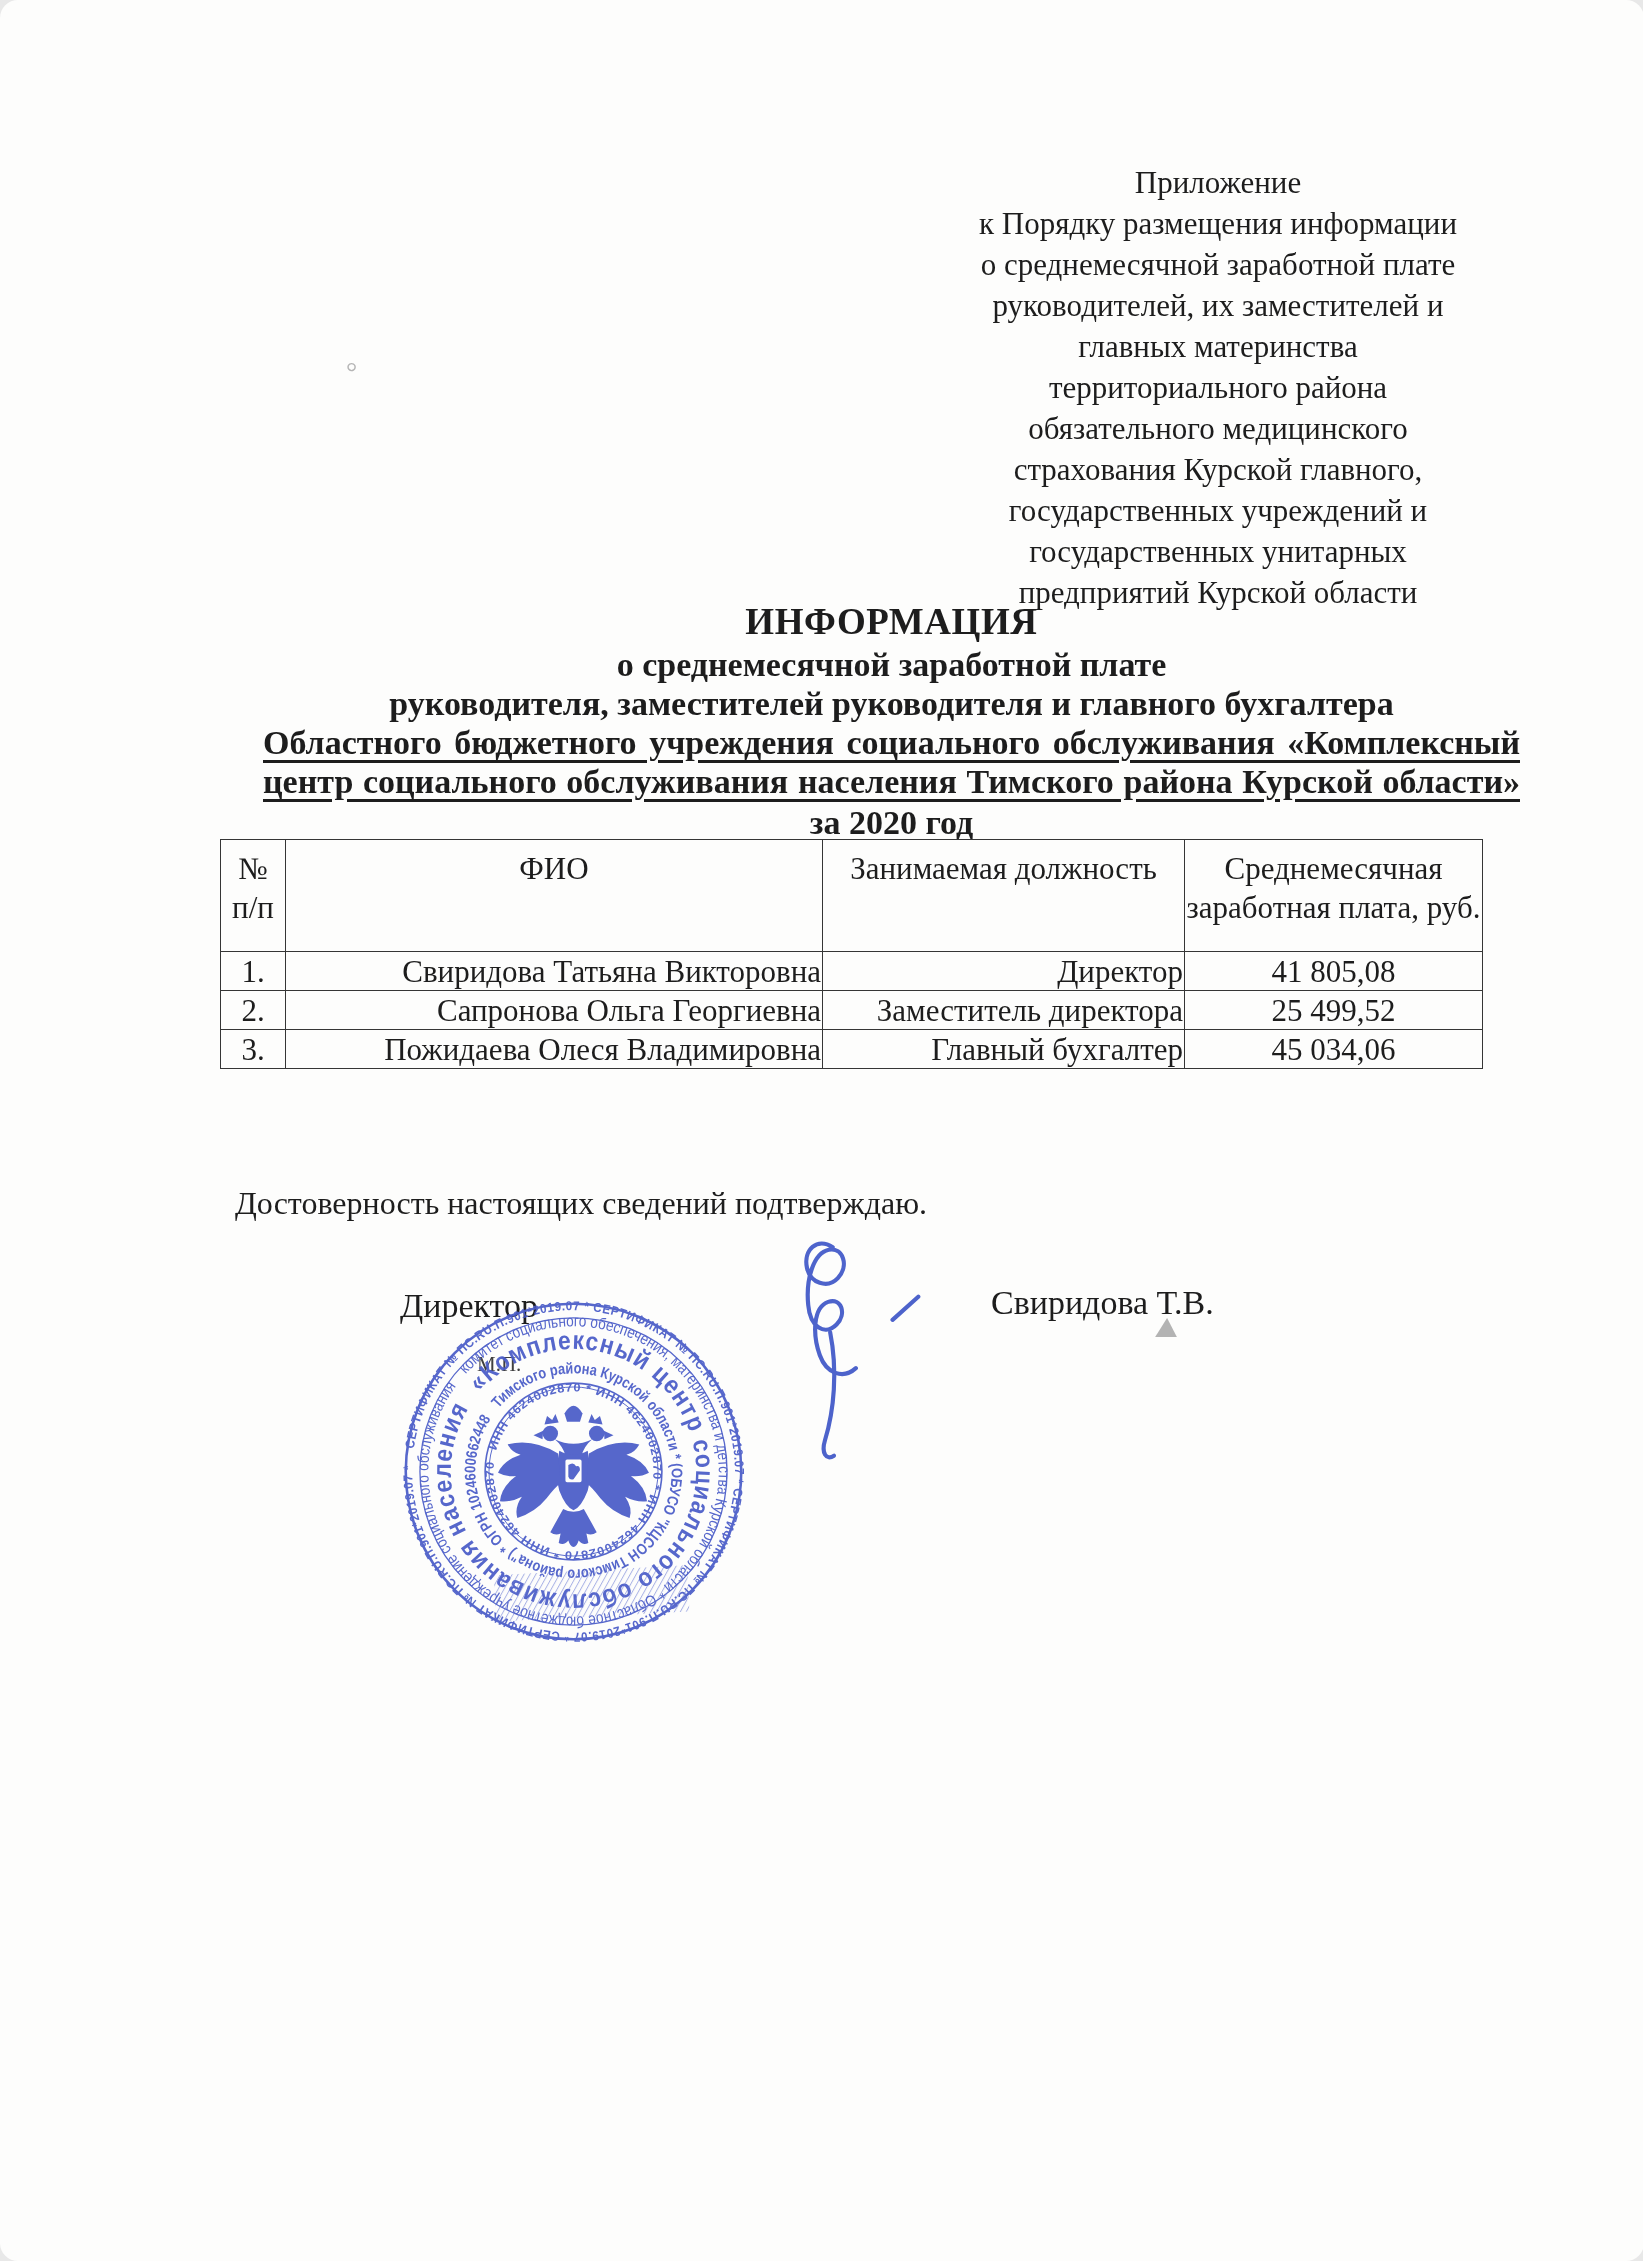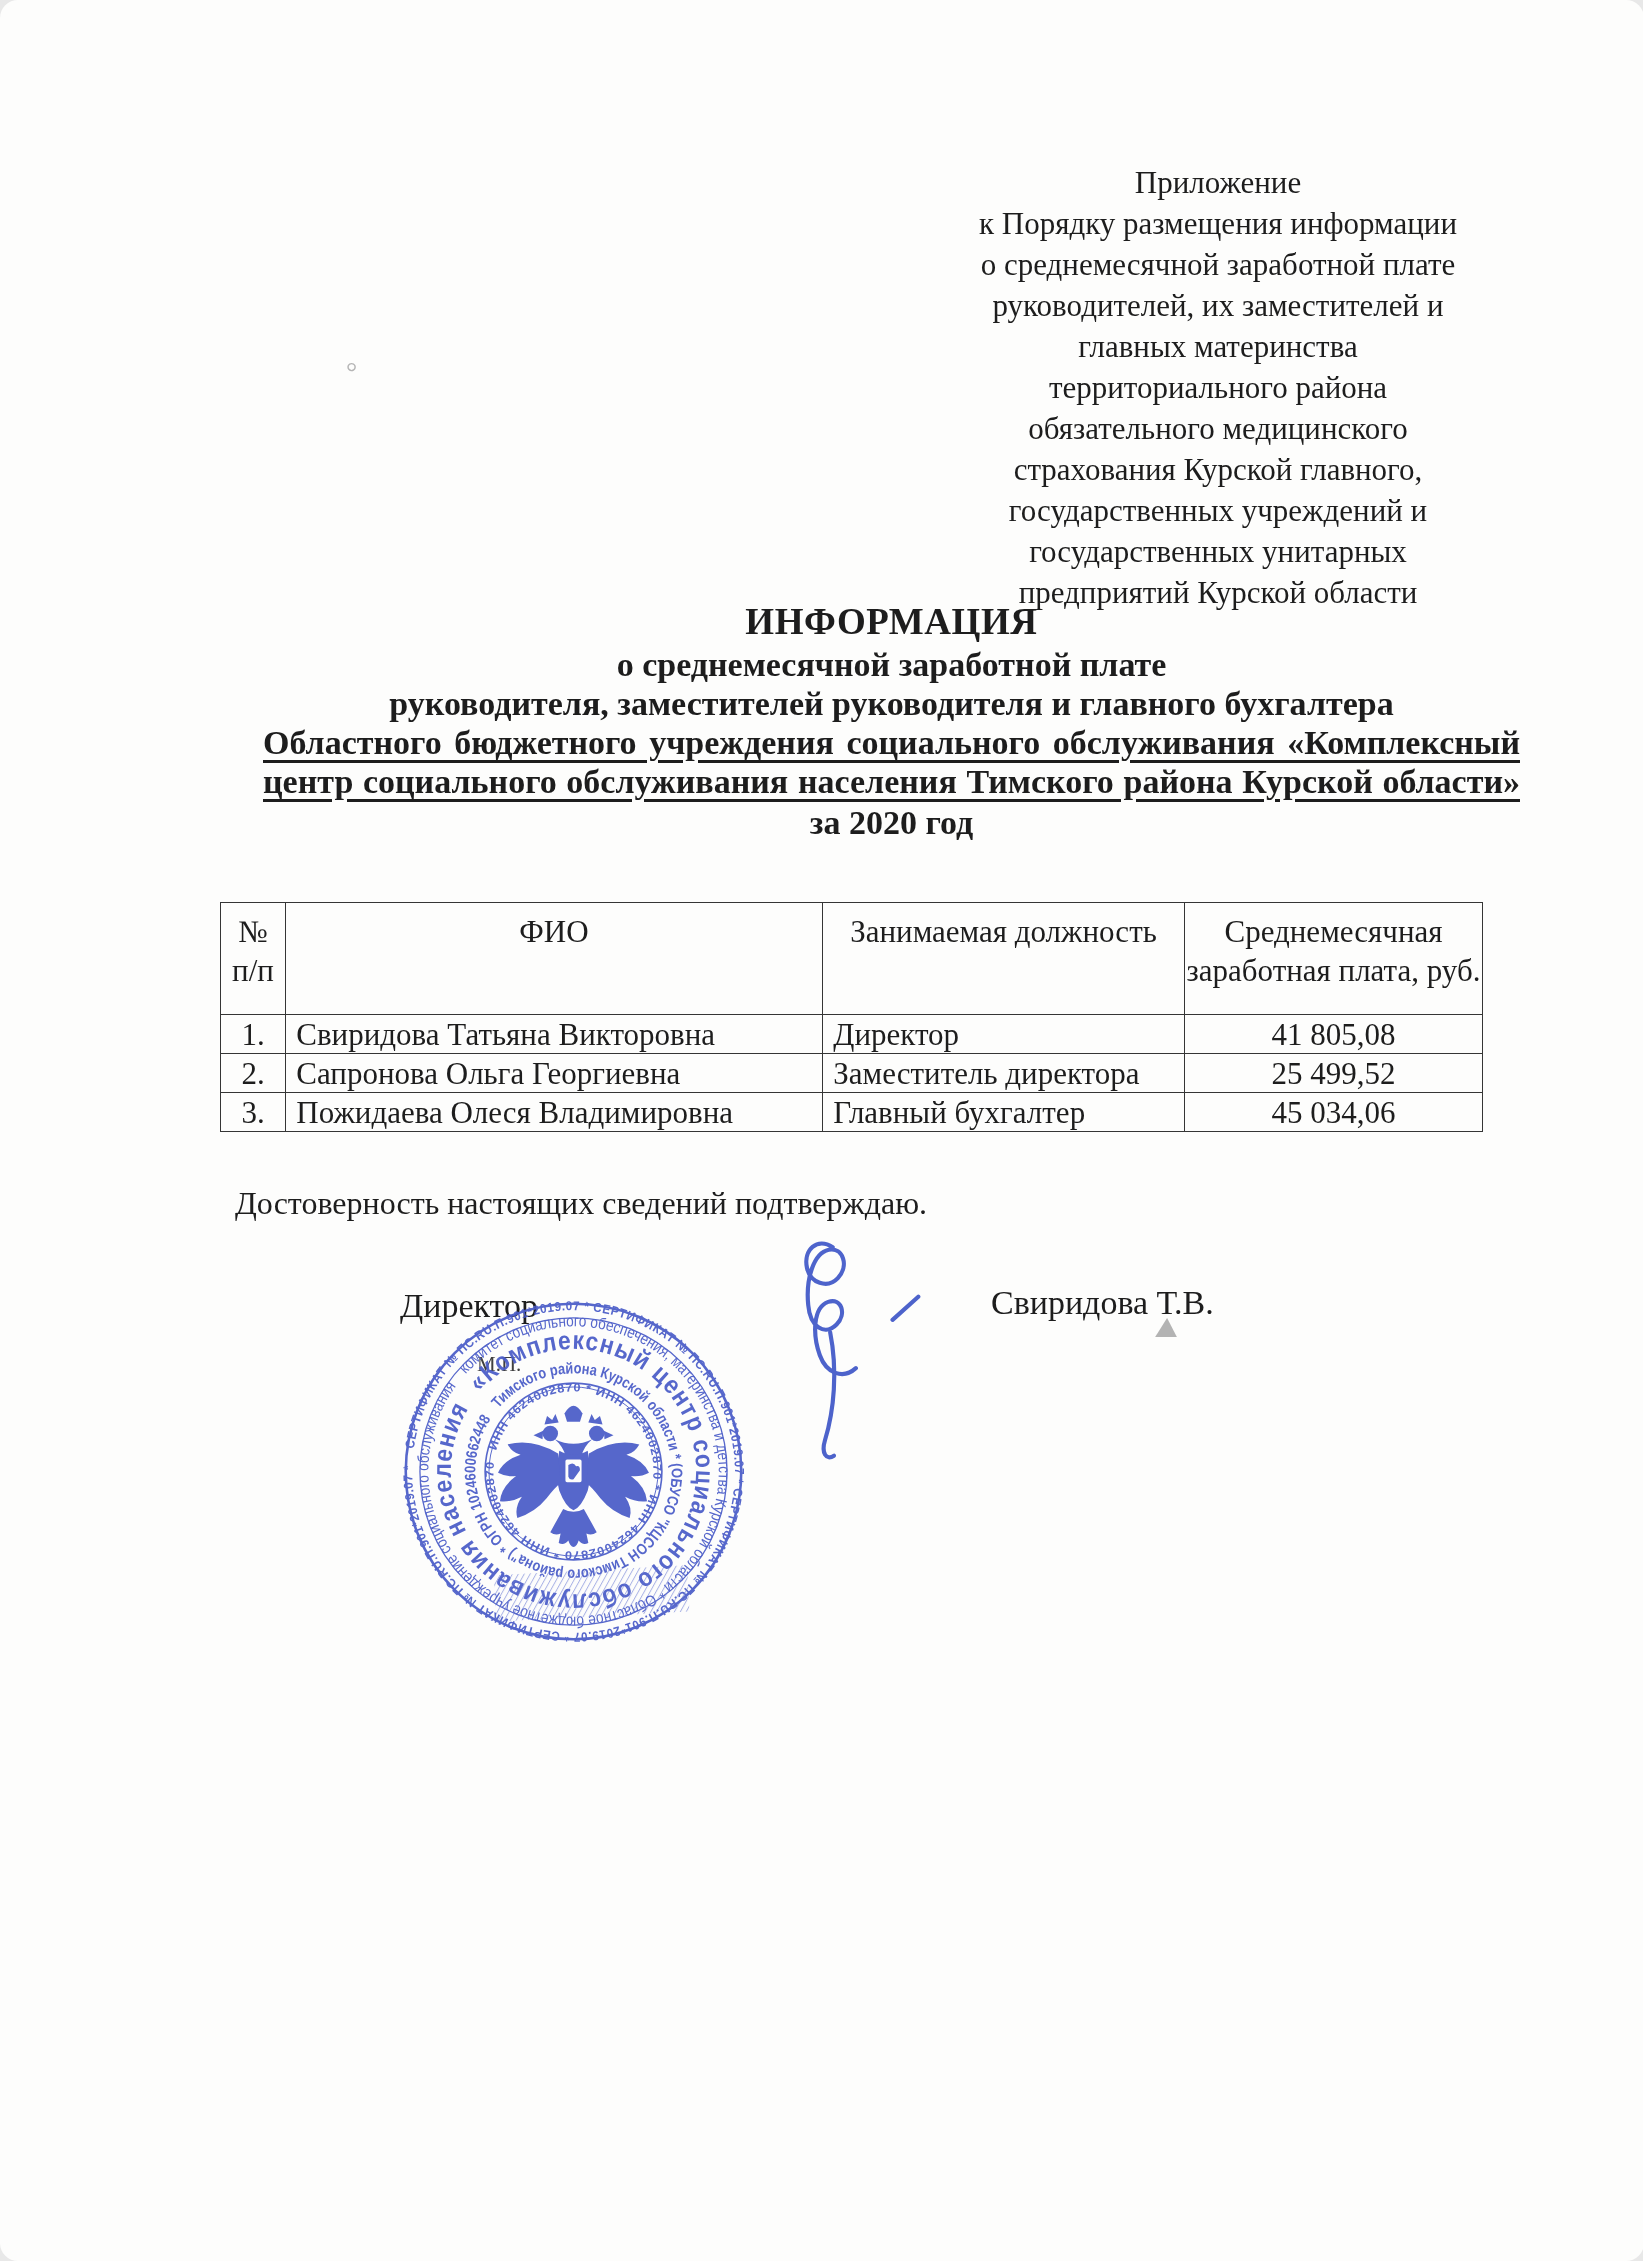--- a/index.html
+++ b/index.html
@@ -11,28 +11,28 @@
   .appendix{position:absolute;left:915px;top:162px;width:606px;text-align:center;
     font-size:31px;line-height:41px;}
   
   .title-block{position:absolute;left:226px;top:602px;width:1257px;text-align:center;
     font-weight:bold;font-size:34px;line-height:39px;margin-left:37px;}
   .title-heading{font-size:37px;letter-spacing:0.6px;padding-bottom:3.9px;}
   .org-line{text-align:justify;text-align-last:justify;text-decoration:underline;
     text-decoration-thickness:2.6px;text-underline-offset:6.4px;}
   .period{padding-top:2.6px;}
   
-  .salary-table{position:absolute;left:220px;top:902px;width:1262px;
+  .salary-table{position:absolute;left:220px;top:839px;width:1262px;
     border-collapse:collapse;font-size:31px;table-layout:fixed;}
   .salary-table th,.salary-table td{border:1.9px solid #353535;overflow:hidden;}
   .salary-table th{font-weight:normal;vertical-align:top;padding-top:9px;text-align:center;line-height:39px;}
   .salary-table thead tr{height:112px;}
   .salary-table tbody tr{height:39px;}
   .salary-table td{vertical-align:middle;text-align:center;line-height:1;}
-  .salary-table td.al{text-align:left;padding-left:10.3px;}
+  .salary-table td.al{text-align:right;padding-left:10.3px;}
   
   .confirmation{position:absolute;left:235px;top:1185px;font-size:32px;}
   .sign-position{position:absolute;left:400px;top:1287px;font-size:34px;}
   .sign-name{position:absolute;left:991px;top:1284px;font-size:34px;}
   .seal-mark{position:absolute;left:477px;top:1352px;font-size:21px;color:#3f3f3f;z-index:1;}
   
   .signature-svg{position:absolute;left:741px;top:1215px;z-index:3;}
   .stamp-svg{position:absolute;left:398px;top:1296px;z-index:2;opacity:.93;}
   
   .sr{font-family:"Liberation Sans","DejaVu Sans",sans-serif;}

